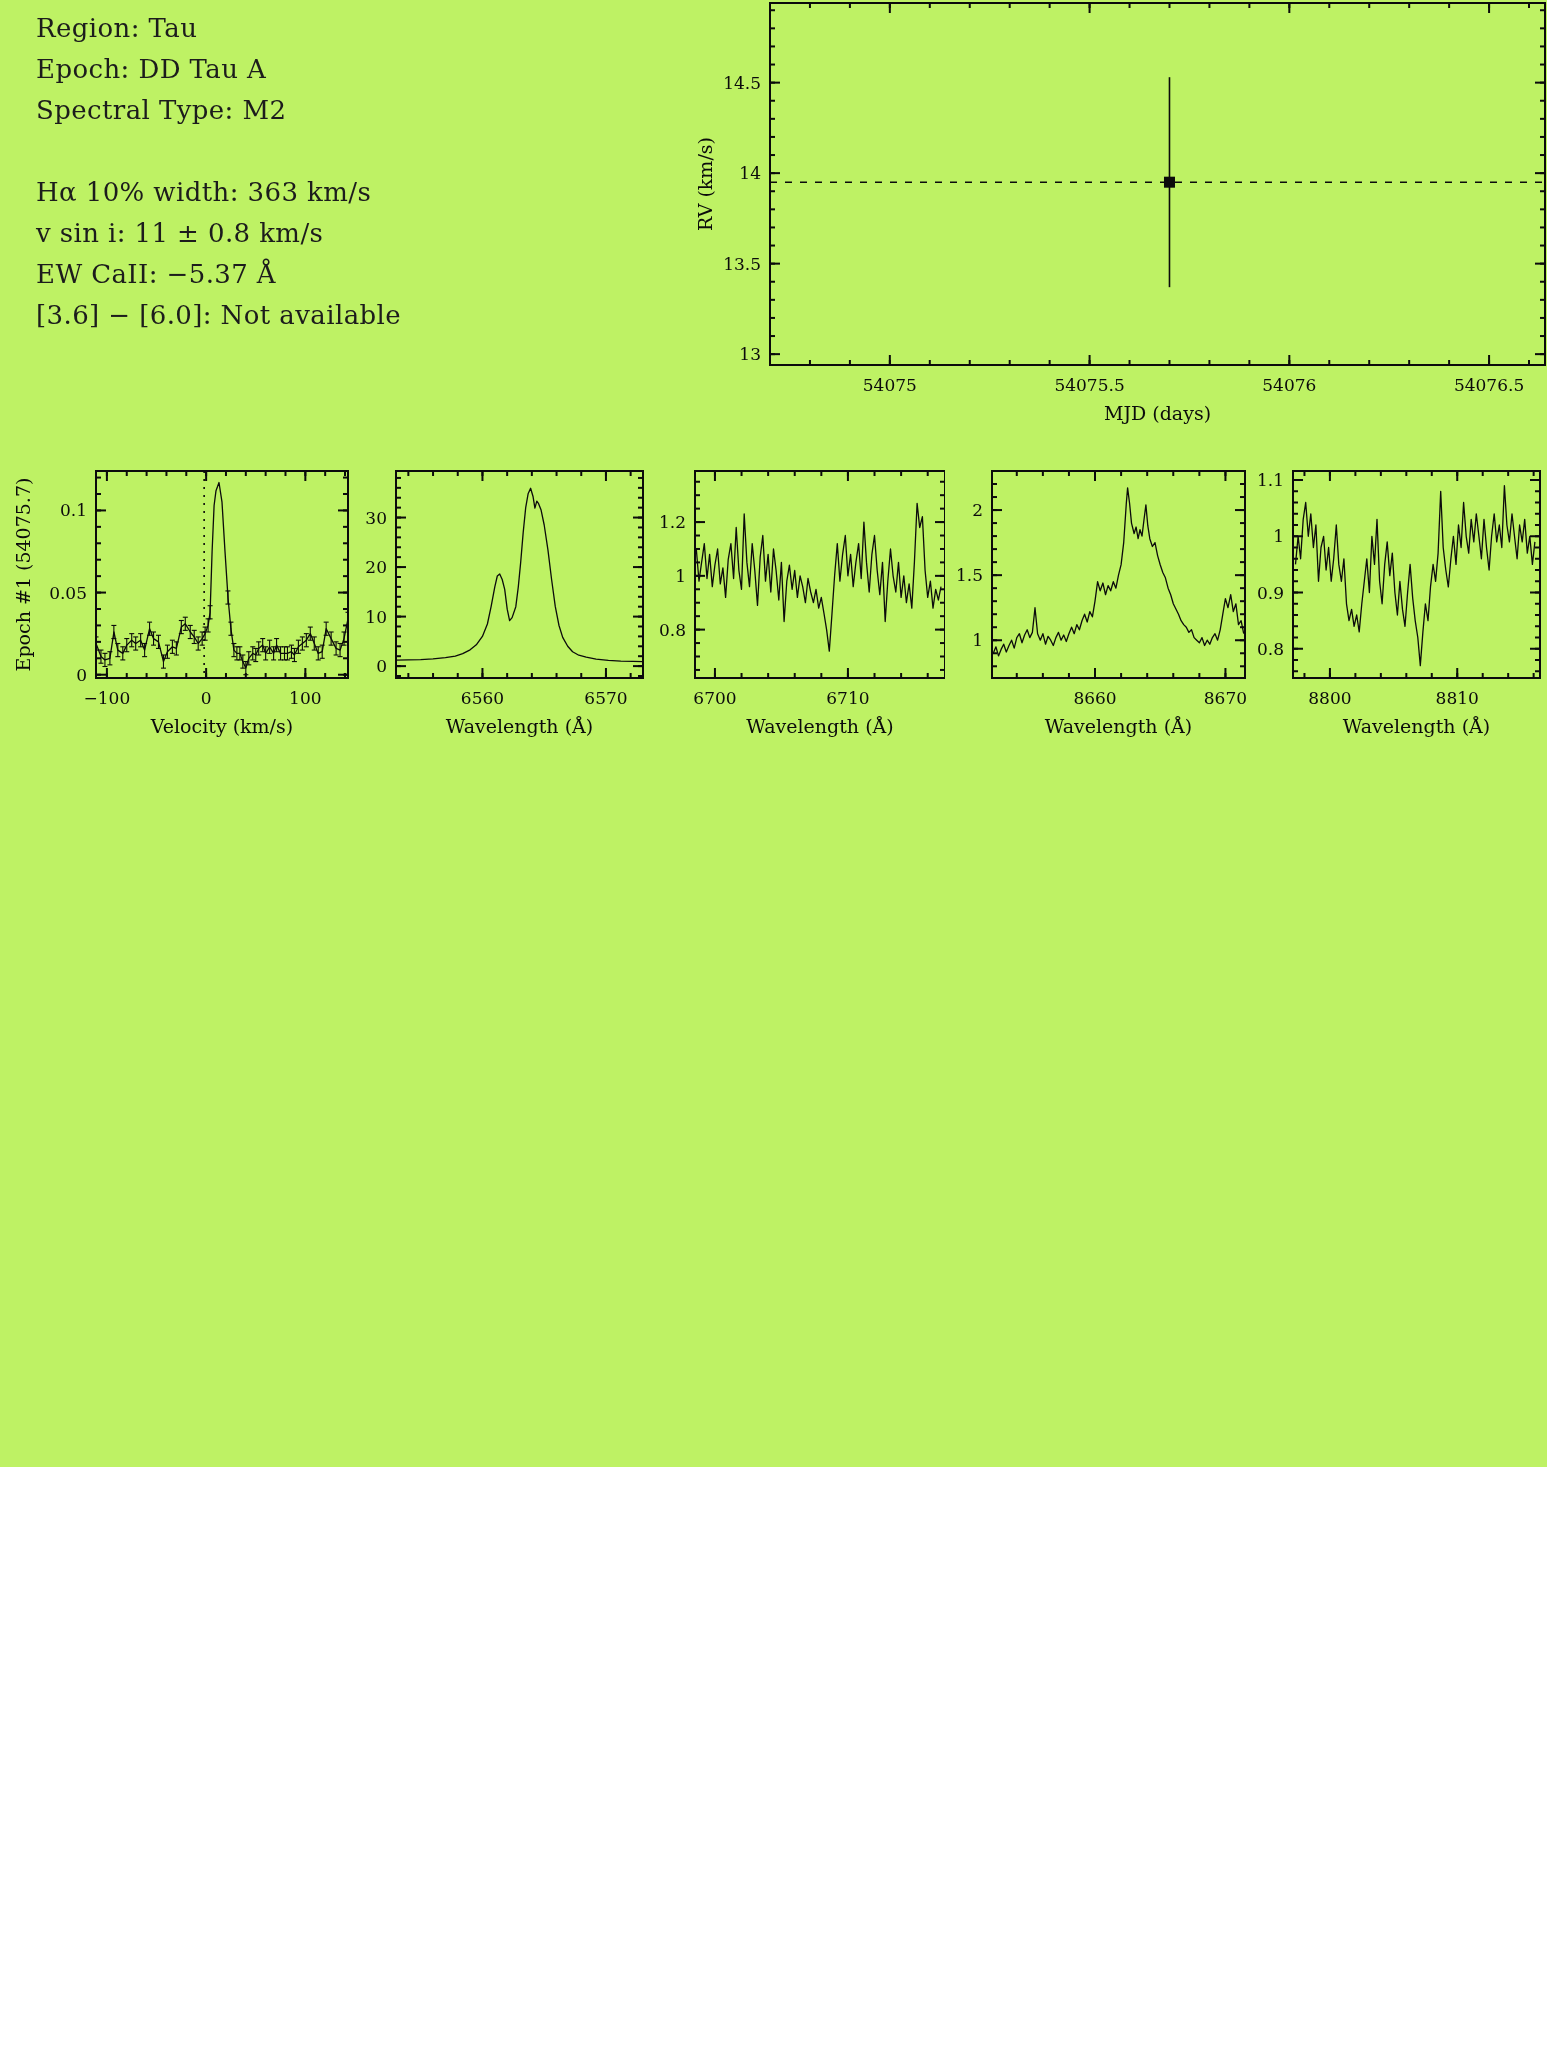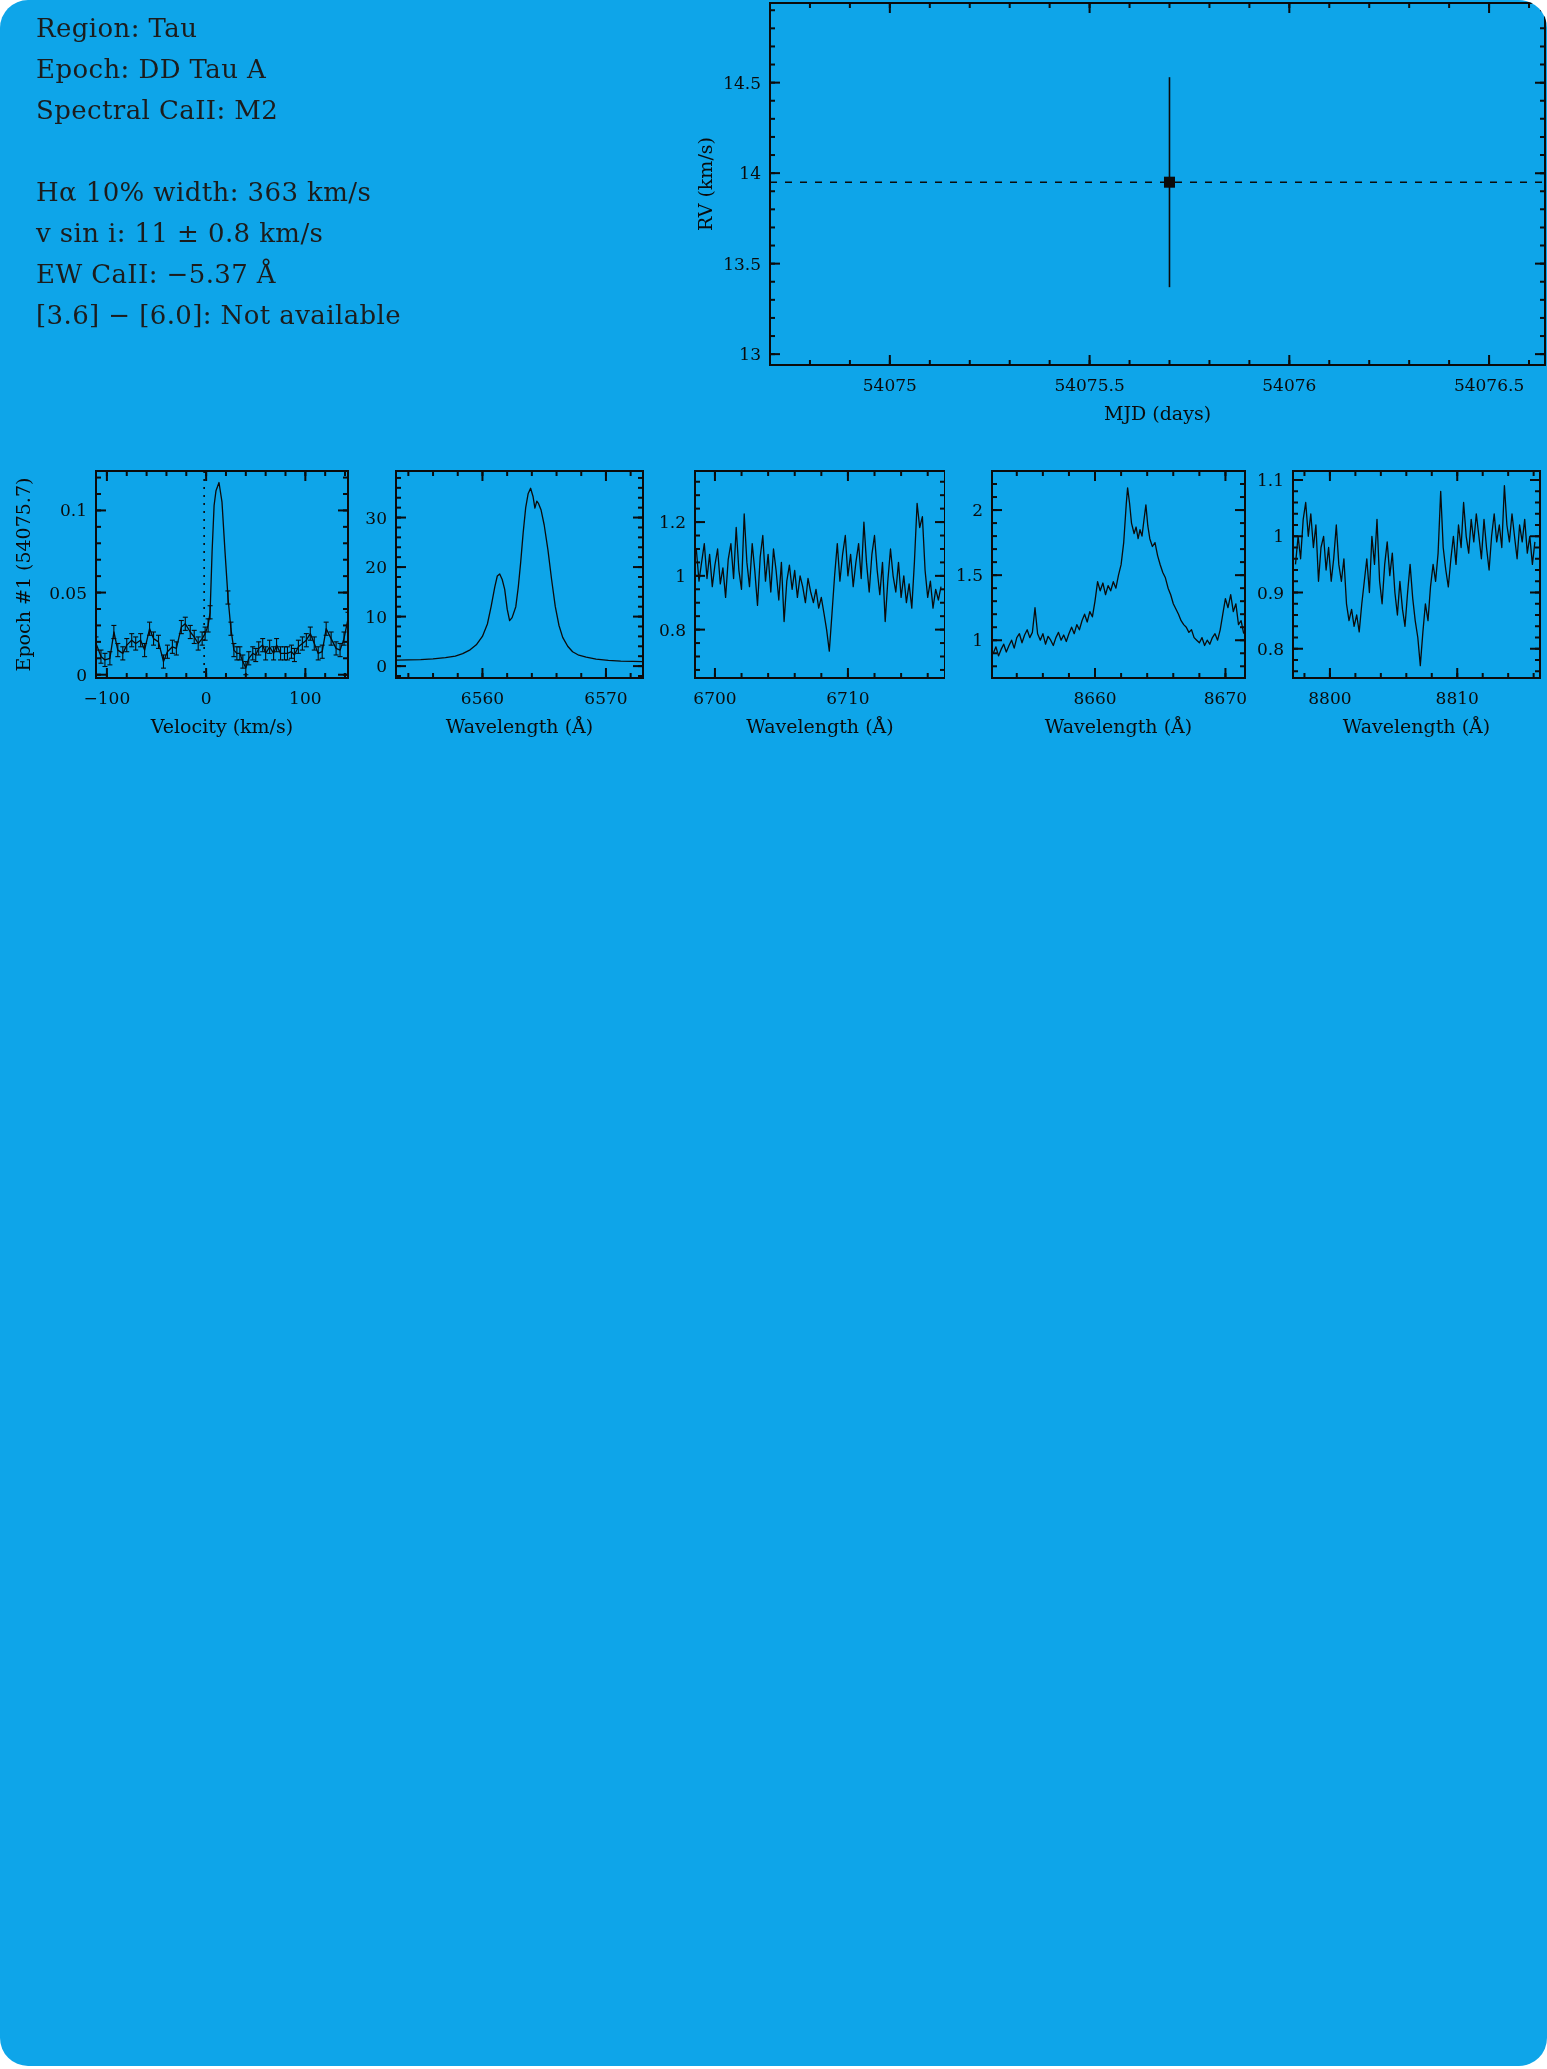--- a/index.html
+++ b/index.html
@@ -1,37 +1,37 @@
 <!DOCTYPE html>
 <html><head>
 <meta charset="utf-8">
 <style>
   html,body{margin:0;padding:0;background:#ffffff;}
-  .page{position:relative;width:1547px;height:2066px;background:#0ea5e9;overflow:hidden;
-        font-family:"DejaVu Serif", serif;border-radius:28px;}
+  .page{position:relative;width:1547px;height:1467px;background:#bef264;overflow:hidden;
+        font-family:"DejaVu Serif", serif;}
   .info{position:absolute;left:36px;top:8px;color:#1c1c1c;font-size:26px;letter-spacing:0.4px;}
   .info-line{height:41px;line-height:41px;white-space:pre;}
   svg.chart{position:absolute;}
   svg.chart text{font-family:"DejaVu Serif", serif;fill:#0b0b0b;}
   #chart-rv{left:640px;top:0px;}
   #chart-ccf{left:0px;top:430px;}
   #chart-halpha{left:360px;top:430px;}
   #chart-li{left:645px;top:430px;}
   #chart-caii{left:945px;top:430px;}
   #chart-s8800{left:1245px;top:430px;}
 </style>
 </head>
 <body>
 
 <div class="page">
 
   <div class="info">
     <div class="info-line">Region: Tau</div>
     <div class="info-line">Epoch: DD Tau A</div>
-    <div class="info-line">Spectral CaII: M2</div>
+    <div class="info-line">Spectral Type: M2</div>
     <div class="info-line"></div>
     <div class="info-line">Hα 10% width: 363 km/s</div>
     <div class="info-line">v sin i: 11 ± 0.8 km/s</div>
     <div class="info-line">EW CaII: −5.37 Å</div>
     <div class="info-line">[3.6] − [6.0]: Not available</div>
   </div>
 
   <svg id="chart-rv" class="chart" width="907" height="430" viewBox="0 0 907 430">
       <defs>
         <clipPath id="clip-rv">

